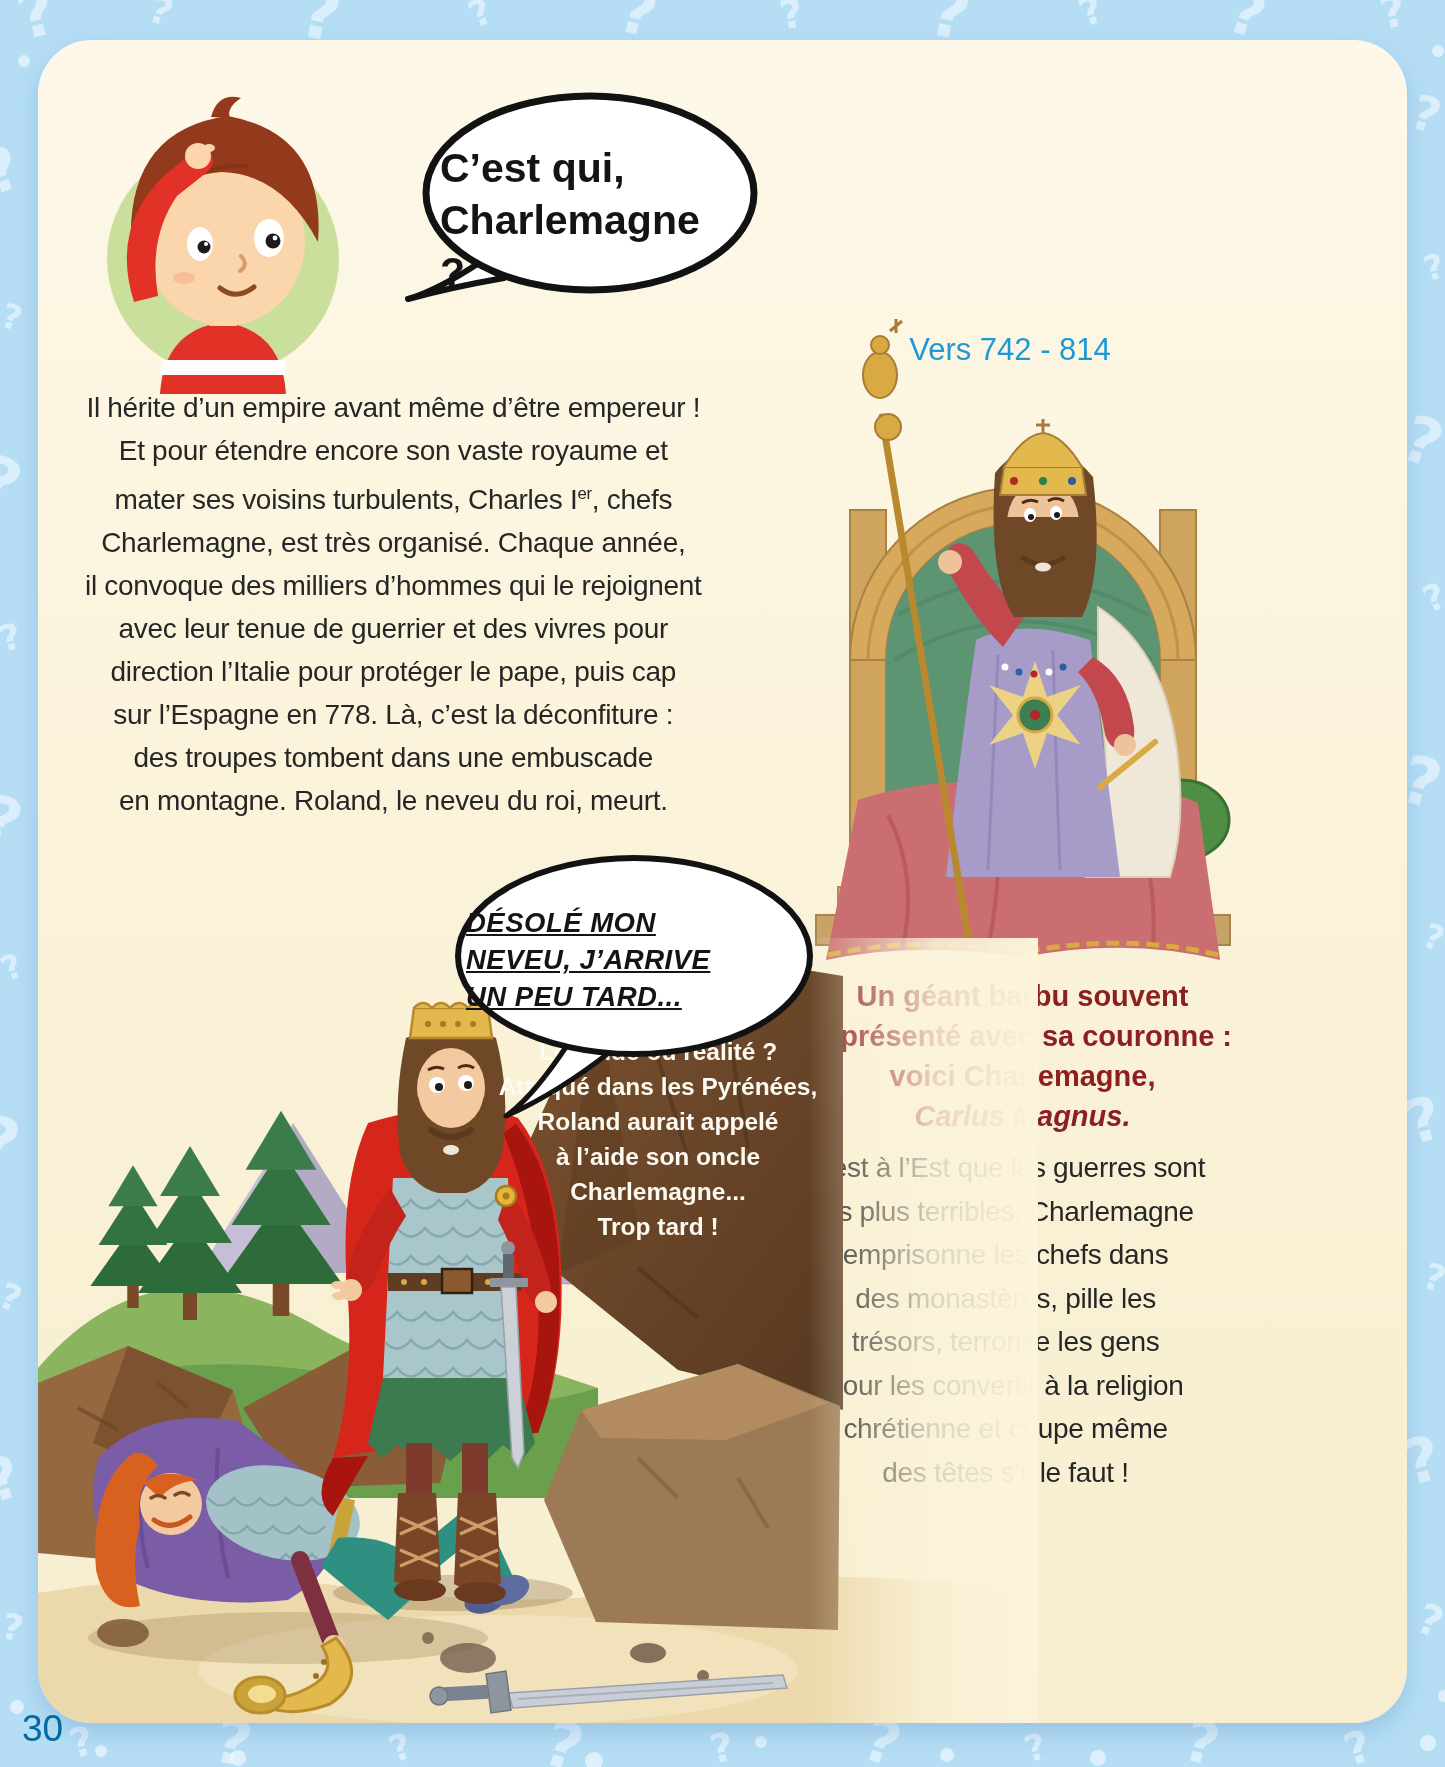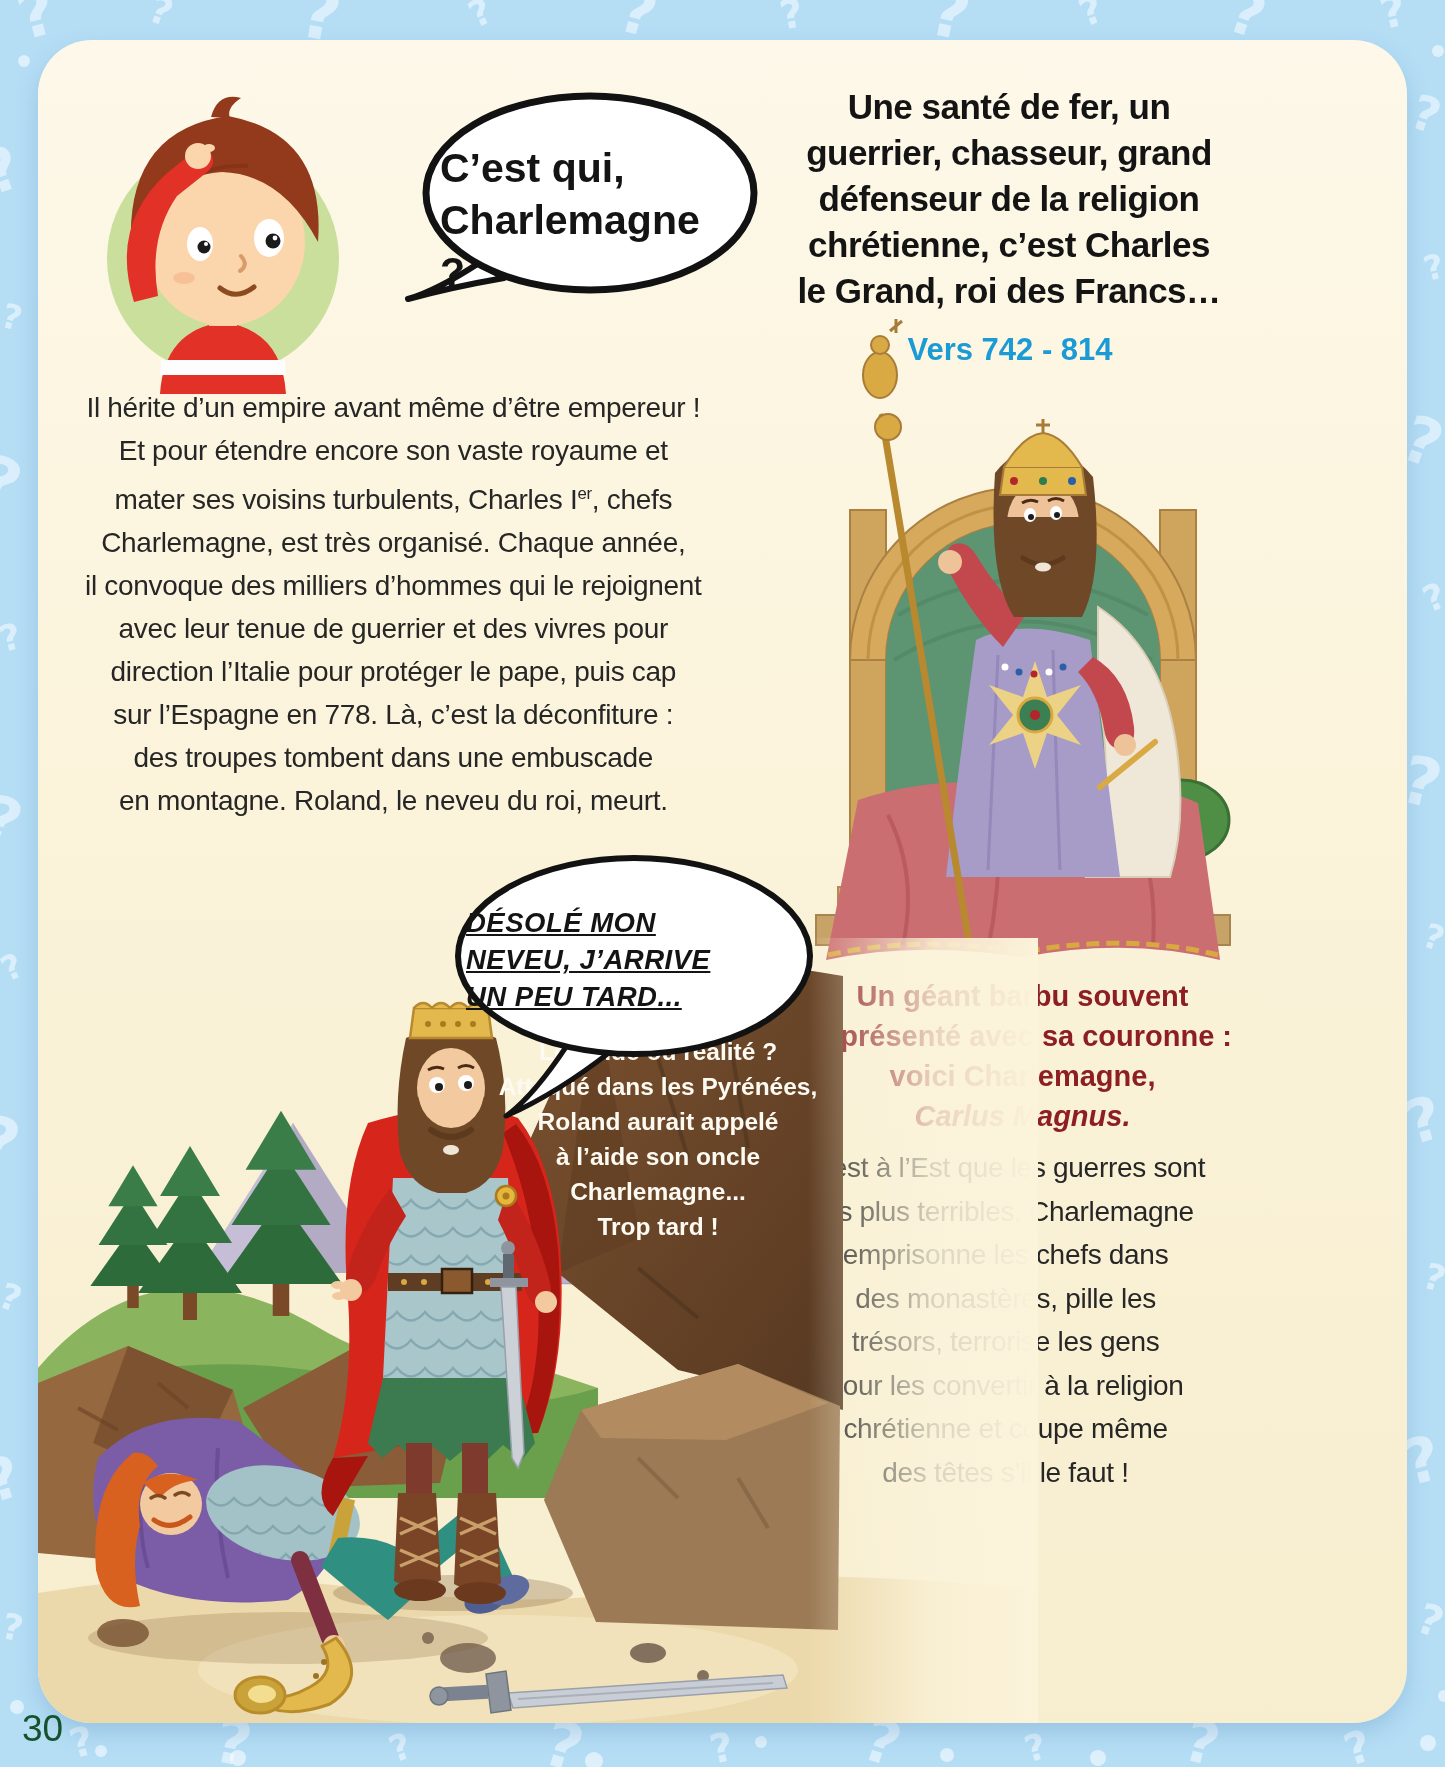--- a/index.html
+++ b/index.html
@@ -13,38 +13,38 @@
          color:rgba(240,250,255,.62);user-select:none;line-height:1;}
   .qdot{position:absolute;border-radius:50%;background:rgba(255,255,255,.55);}
   #page{
     position:absolute;left:38px;top:40px;width:1369px;height:1683px;
     background:linear-gradient(180deg,#fdf8e9 0%,#fbf3da 45%,#f7eecf 100%);
     border-radius:54px;overflow:hidden;
     box-shadow:0 10px 22px rgba(90,140,185,.30);
   }
   .headline{left:732px;top:44px;width:478px;text-align:center;font-weight:bold;
             font-size:35px;line-height:46px;color:#141414;letter-spacing:-0.5px;}
-  .dates{left:752px;top:292px;width:440px;text-align:center;font-weight:bold;
+  .dates{left:752px;top:292px;width:440px;text-align:center;font-weight:normal;
          font-size:31px;color:#1b9ad6;}
   .para{font-size:28px;color:#262626;letter-spacing:-0.3px;line-height:43px;text-align:center;}
   .para .line{white-space:nowrap;}
   #left-para{left:47px;top:346px;}
   #right-para{left:768px;top:1106px;line-height:43.5px;}
   sup.ordinal{font-size:0.6em;vertical-align:super;}
   .bubble-text{text-align:left;font-weight:bold;color:#141414;}
   #boy-bubble-text{left:402px;top:102px;width:290px;font-size:41px;line-height:52px;}
   #king-bubble-text{left:428px;top:864px;width:334px;font-size:27.5px;line-height:37px;
                     font-style:italic;letter-spacing:.5px;text-decoration:underline;}
   #scene-caption{left:452px;top:994px;width:336px;text-align:center;font-weight:bold;
                  font-size:24.5px;line-height:35px;color:#fdfaf2;}
   #scene-caption .line{white-space:nowrap;}
   #portrait-caption{left:762px;top:936px;width:445px;text-align:center;font-weight:bold;
                     font-size:29px;line-height:40px;color:#8d1f24;}
   #portrait-caption .italic{font-style:italic;}
-  #page-number{position:absolute;left:22px;top:1708px;font-size:37px;color:#14532d;}
+  #page-number{position:absolute;left:22px;top:1708px;font-size:37px;color:#0369a1;}
 </style>
 </head>
 <body>
 
 <div id="qpattern">
     <span class="qmark" style="left: 18px; top: -18px; font-size: 64px; transform: rotate(-15deg);">?</span>
     <span class="qmark" style="left: 150px; top: -8px; font-size: 38px; transform: rotate(20deg);">?</span>
     <span class="qmark" style="left: 300px; top: -20px; font-size: 70px; transform: rotate(10deg);">?</span>
     <span class="qmark" style="left: 470px; top: -5px; font-size: 36px; transform: rotate(-25deg);">?</span>
     <span class="qmark" style="left: 620px; top: -18px; font-size: 62px; transform: rotate(15deg);">?</span>
@@ -123,27 +123,20 @@
 
   <svg class="a" style="left:356px;top:45px" width="375" height="245" viewBox="0 0 375 245">
     <path d="M85,178 Q42,206 14,214 Q58,202 110,193 Z" fill="#fff" stroke="#121212" stroke-width="6" stroke-linejoin="round"></path>
     <ellipse cx="196" cy="108" rx="164" ry="97" fill="#fff" stroke="#121212" stroke-width="7"></ellipse>
   </svg>
   <div class="a bubble-text" id="boy-bubble-text">
     <div class="line">C’est qui,</div>
     <div class="line">Charlemagne ?</div>
   </div>
 
-  <div class="a headline">
-    <div>Une santé de fer, un</div>
-    <div>guerrier, chasseur, grand</div>
-    <div>défenseur de la religion</div>
-    <div>chrétienne, c’est Charles</div>
-    <div>le Grand, roi des Francs…</div>
-  </div>
 
   <div class="a dates">Vers 742 - 814</div>
 
   <svg class="a" style="left:760px;top:275px" width="450" height="660" viewBox="0 0 450 660">
     <rect x="18" y="600" width="414" height="30" fill="#c8a368" stroke="#a8854e" stroke-width="2"></rect>
     <rect x="40" y="572" width="370" height="30" fill="#d4b078" stroke="#b08c52" stroke-width="2"></rect>
     <rect x="52" y="195" width="36" height="385" fill="#cfa55e" stroke="#aa8142" stroke-width="2"></rect>
     <rect x="362" y="195" width="36" height="385" fill="#cfa55e" stroke="#aa8142" stroke-width="2"></rect>
     <path d="M52,345 A173,173 0 0 1 398,345 L362,345 A137,137 0 0 0 88,345 Z" fill="#d6a95c" stroke="#aa8142" stroke-width="2"></path>
     <path d="M70,345 A155,155 0 0 1 380,345" fill="none" stroke="#b98c3e" stroke-width="3" opacity=".8"></path>

